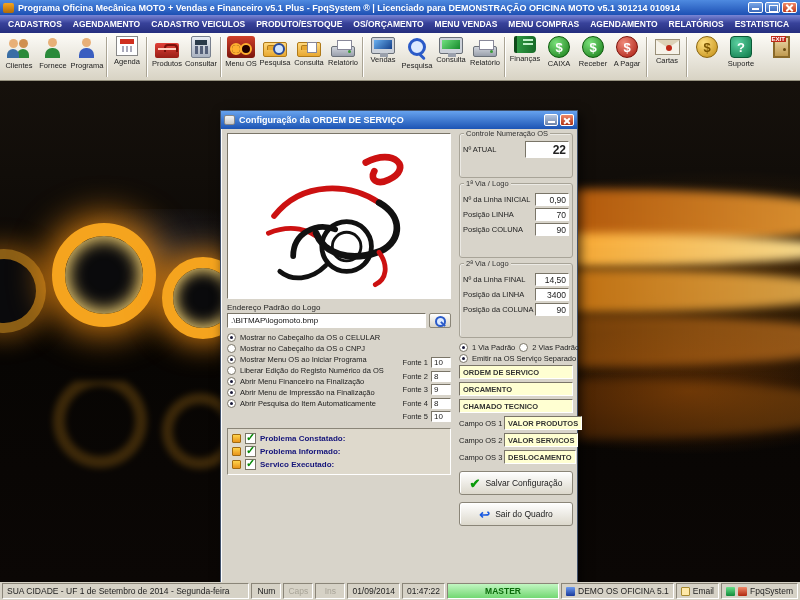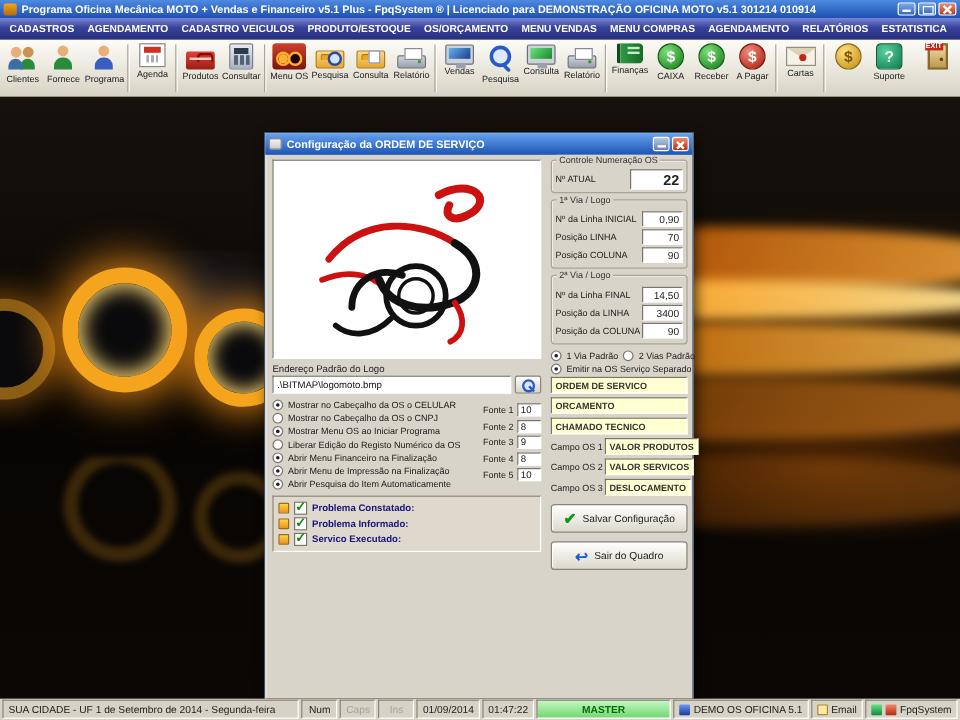--- a/index.html
+++ b/index.html
@@ -131,40 +131,40 @@
   .addr-row{display:flex;gap:3px;margin-top:1px}
   .addr-input{flex:1;height:15px;background:#fff;border:1px solid;border-color:#7a7568 #fff #fff #7a7568;
     display:flex;align-items:center;padding:0 3px;font-size:8px;color:#111}
   .mag-btn{width:22px;height:15px;background:linear-gradient(#fff,#d8d4c8);border:1px solid #8a8578;border-radius:2px;position:relative;flex:none}
   .mag-btn::before{content:"";position:absolute;top:2px;left:5px;width:7px;height:7px;border-radius:50%;border:2px solid #2a5ac8;background:#dceaff}
   .mag-btn::after{content:"";position:absolute;bottom:2px;right:4px;width:6px;height:2px;background:#2a5ac8;transform:rotate(45deg)}
 
   .opts-wrap{display:flex;margin-top:4px}
   .opt-list{width:156px}
   .opt-row{display:flex;align-items:center;gap:4px;height:11px;font-size:7.5px;color:#1a1a1a;white-space:nowrap}
-  .fonte-list{width:68px;margin-top:3px}
+  .fonte-list{width:68px;margin-top:24px}
   .fonte-row{display:flex;align-items:center;justify-content:flex-end;gap:3px;height:13.5px;font-size:7.5px}
   .fonte-box{width:20px;height:11px;background:#fff;border:1px solid;border-color:#7a7568 #fff #fff #7a7568;
     display:flex;align-items:center;padding:0 2px;font-size:8px}
 
   .rd{width:9px;height:9px;border-radius:50%;background:#fff;border:1px solid #7a7568;position:relative;flex:none}
   .rd.on::after{content:"";position:absolute;inset:2px;border-radius:50%;background:#1a1a3a}
   .cb{width:11px;height:11px;background:#fff;border:1px solid #7a7568;position:relative;flex:none}
   .cb.on::after{content:"✓";position:absolute;top:-3px;left:0;font-size:11px;font-weight:bold;color:#0a8a0a}
 
   .chk-panel{margin-top:4px;border:1px solid;border-color:#8a8578 #fff #fff #8a8578;background:#ded9cc;padding:3px 4px}
   .chk-row{display:flex;align-items:center;gap:4px;height:13px;font-size:8px;color:#14147a;font-weight:bold}
   .mark{width:9px;height:9px;background:linear-gradient(#ffd34a,#e8941a);border:1px solid #a06a10;border-radius:1px;flex:none}
   .obs-btn{margin-left:auto;height:12px;display:flex;align-items:center;padding:0 8px;font-size:7.5px;color:#222;font-weight:normal;
     background:linear-gradient(#fff,#d8d4c8);border:1px solid #8a8578;border-radius:2px}
 
   .banner{position:absolute;left:6px;right:6px;bottom:3px;height:16px;background:#ffffc8;border:1px solid #bcbc7a;
     display:flex;align-items:center;justify-content:center;font-size:8.5px;font-weight:bold;color:#2222cc;white-space:nowrap}
 
-  .grp{position:relative;border:1px solid #a8a498;border-radius:3px;margin-bottom:5px;padding:7px 3px 2px;box-shadow:0.5px 0.5px 0 #fff inset}
+  .grp{position:relative;border:1px solid #a8a498;border-radius:3px;margin-bottom:5px;padding:7px 3px 19px;box-shadow:0.5px 0.5px 0 #fff inset}
   .grp-title{position:absolute;top:-5px;left:4px;font-size:7.5px;background:#d8d4ca;padding:0 2px;color:#333;white-space:nowrap}
   .frow{display:flex;align-items:center;justify-content:space-between;margin:2px 0;font-size:7.5px;color:#222;height:13px}
   .frow .lbl{white-space:nowrap}
   .val-box{width:34px;height:13px;background:#fff;border:1px solid;border-color:#7a7568 #fff #fff #7a7568;
     display:flex;align-items:center;justify-content:flex-end;padding:0 2px;font-size:8.5px;flex:none}
   .val-box.big{width:44px;height:17px;font-size:12px;font-weight:bold}
   .vias-row{display:flex;align-items:flex-end;gap:4px;font-size:7.5px;margin:2px 0;white-space:nowrap}
 
   .yinput{height:14px;background:#ffffd2;border:1px solid;border-color:#7a7568 #fff #fff #7a7568;
     display:flex;align-items:center;padding:0 3px;margin-bottom:3px;font-size:7.5px;font-weight:bold;color:#333;white-space:nowrap}

